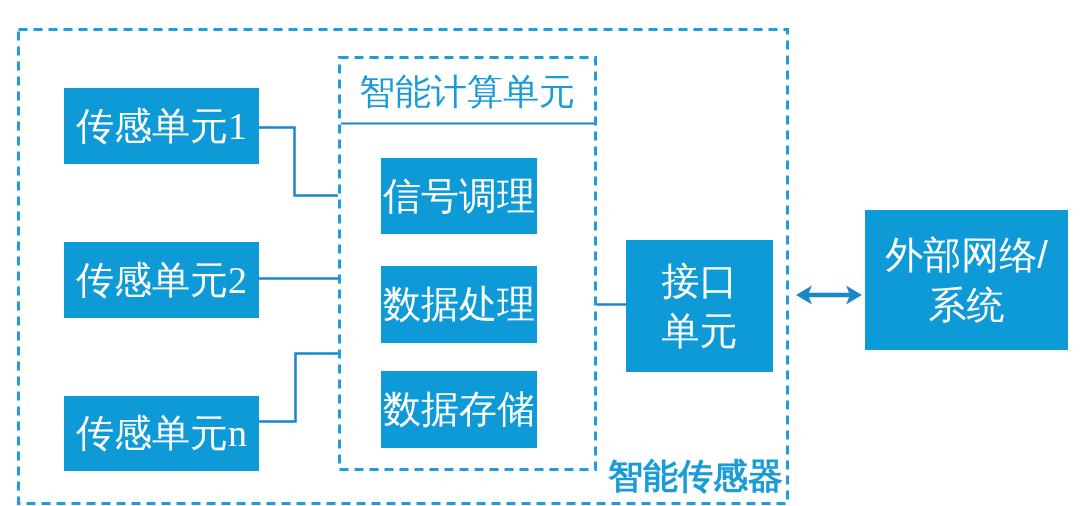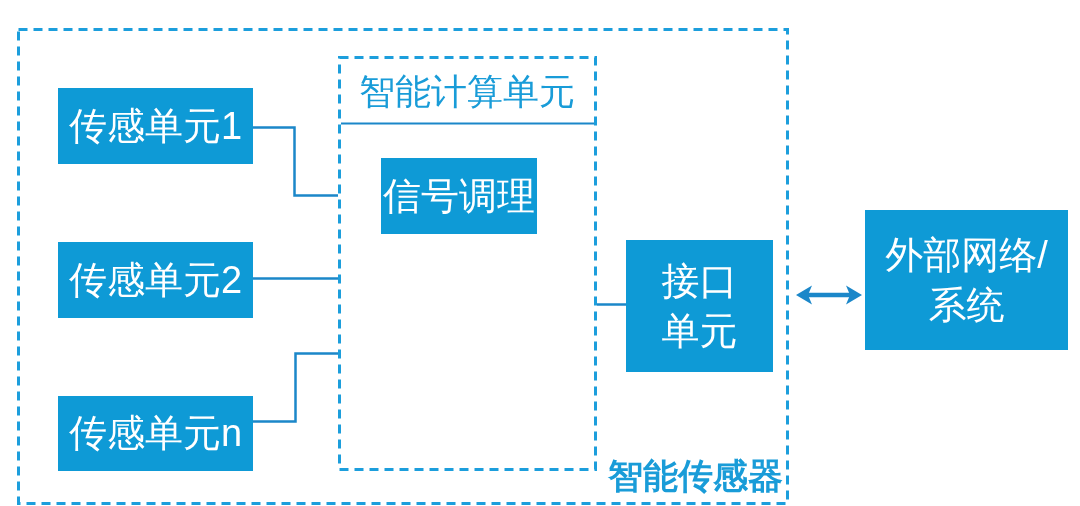--- a/index.html
+++ b/index.html
@@ -23,21 +23,21 @@
     color: #ffffff;
     display: flex;
     flex-direction: column;
     align-items: center;
     justify-content: center;
     text-align: center;
     font-size: 38px;
     line-height: 1.32;
     white-space: nowrap;
   }
-  .sensor-box   { left: 58px;  width: 195px; height: 76px; }
+  .sensor-box   { left: 64px;  width: 195px; height: 76px; font-family: Liberation Serif, serif; }
   .module-box   { left: 381px; width: 156px; height: 77px; }
   .iface-box    { left: 626px; top: 225px; width: 147px; height: 132px; }
   .external-box { left: 865px; top: 195px; width: 203px; height: 140px; }
   .blue-label {
     position: absolute;
     color: #199CD8;
     white-space: nowrap;
   }
   .computing-label {
     left: 339px; top: 53px; width: 256px;
@@ -86,20 +86,26 @@
   <div class="node sensor-box" style="top:227px">
     <span>传感单元2</span>
   </div>
   <div class="node sensor-box" style="top:381px; height:75px">
     <span>传感单元n</span>
   </div>
 
   <div class="node module-box" style="top:143px; height:76px">
     <span>信号调理</span>
   </div>
+  <div class="node module-box" style="top:251px">
+    <span>数据处理</span>
+  </div>
+  <div class="node module-box" style="top:356px">
+    <span>数据存储</span>
+  </div>
 
   <div class="node iface-box">
     <span>接口</span>
     <span>单元</span>
   </div>
 
   <div class="node external-box">
     <span>外部网络/</span>
     <span>系统</span>
   </div>

